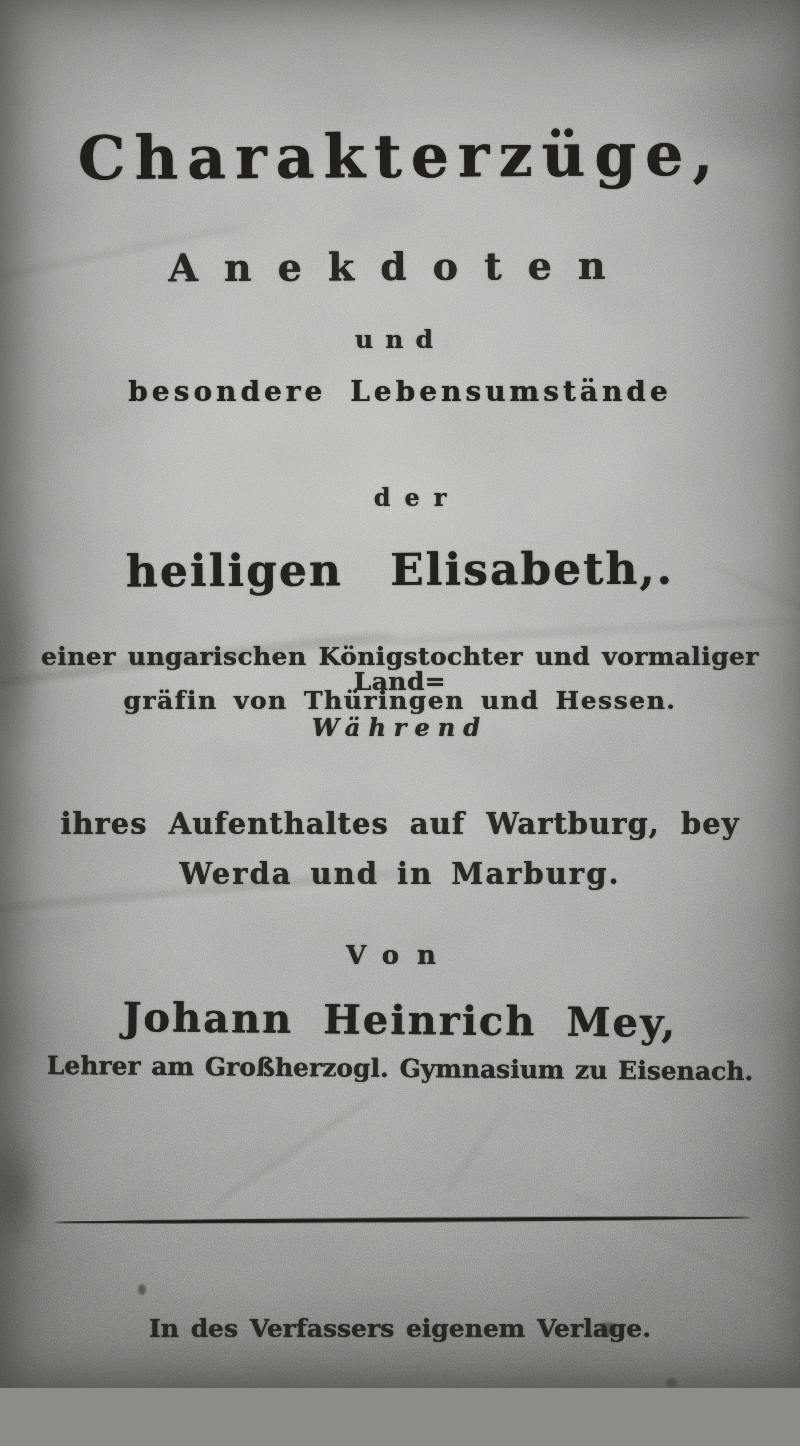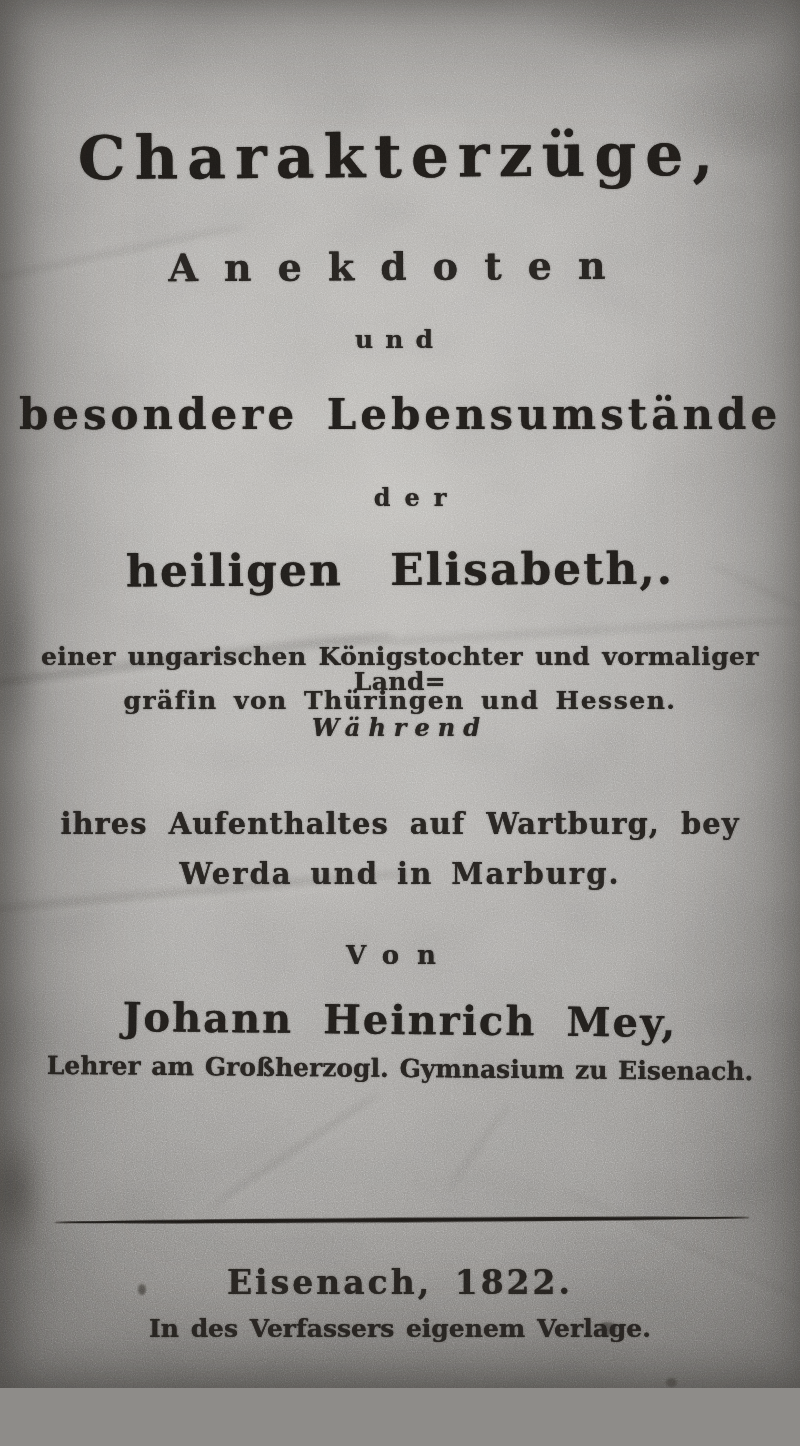--- a/index.html
+++ b/index.html
@@ -13,21 +13,21 @@
   
   .ln{
     position:absolute;left:0;width:100%;text-align:center;
     font-family:"DejaVu Serif","Liberation Serif",serif;font-weight:bold;
     color:#262320;line-height:1;
     text-shadow:0 0 1px rgba(28,25,22,.85),0 0 2.5px rgba(28,25,22,.3);
   }
   .t1 {top:126px;font-size:60px;letter-spacing:9px;color:#1f1c19;transform:rotate(-.4deg);}
   .t2 {top:248px;font-size:38px;letter-spacing:26px;transform:rotate(-.3deg);}
   .t3 {top:327px;font-size:25px;letter-spacing:12px;}
-  .t4 {top:394px;font-size:42px;letter-spacing:4px;word-spacing:10px;color:#211e1b;}
+  .t4 {top:378px;font-size:28px;letter-spacing:4px;word-spacing:10px;color:#211e1b;}
   .t5 {top:486px;font-size:24px;letter-spacing:14px;padding-left:17px;}
   .t6 {top:548px;font-size:44px;letter-spacing:2px;word-spacing:30px;color:#211e1b;transform:rotate(-.3deg);}
   .t7 {top:644px;font-size:25px;letter-spacing:.4px;word-spacing:3px;}
   .t8 {top:688px;font-size:25px;letter-spacing:1.5px;word-spacing:6px;}
   .t9 {top:716px;font-size:24px;letter-spacing:8px;font-style:italic;}
   .t10{top:810px;font-size:29px;letter-spacing:1px;word-spacing:10px;}
   .t11{top:860px;font-size:29px;letter-spacing:2px;word-spacing:6px;}
   .t12{top:942px;font-size:26px;letter-spacing:18px;}
   .t13{top:1000px;font-size:40px;letter-spacing:2px;word-spacing:14px;color:#211e1b;transform:rotate(.6deg);}
   .t14{top:1056px;font-size:25px;letter-spacing:0;word-spacing:2px;transform:rotate(.5deg);}
@@ -102,21 +102,20 @@
   <div class="ln t13">Johann Heinrich Mey,</div>
   <div class="ln t14">Lehrer am Großherzogl. Gymnasium zu Eisenach.</div>
 
   <div class="rule">
     <svg width="700" height="12" xmlns="http://www.w3.org/2000/svg">
       <ellipse cx="350" cy="6" rx="348" ry="2.4" fill="#262320"></ellipse>
       <ellipse cx="350" cy="6" rx="349" ry="1.1" fill="#1d1a17"></ellipse>
     </svg>
   </div>
 
-  <div class="ln t16">Eisenach, 1822.</div>
   <div class="ln t17">In des Verfassers eigenem Verlage.</div>
 
   <svg class="layer mottle" width="800" height="1446" xmlns="http://www.w3.org/2000/svg">
     <filter id="mottle" x="0" y="0" width="100%" height="100%">
       <feTurbulence type="fractalNoise" baseFrequency="0.008 0.011" numOctaves="3" seed="11" stitchTiles="stitch"></feTurbulence>
       <feColorMatrix type="saturate" values="0"></feColorMatrix>
     </filter>
     <rect width="800" height="1446" filter="url(#mottle)"></rect>
   </svg>
   <svg class="layer grain" width="800" height="1446" xmlns="http://www.w3.org/2000/svg">

